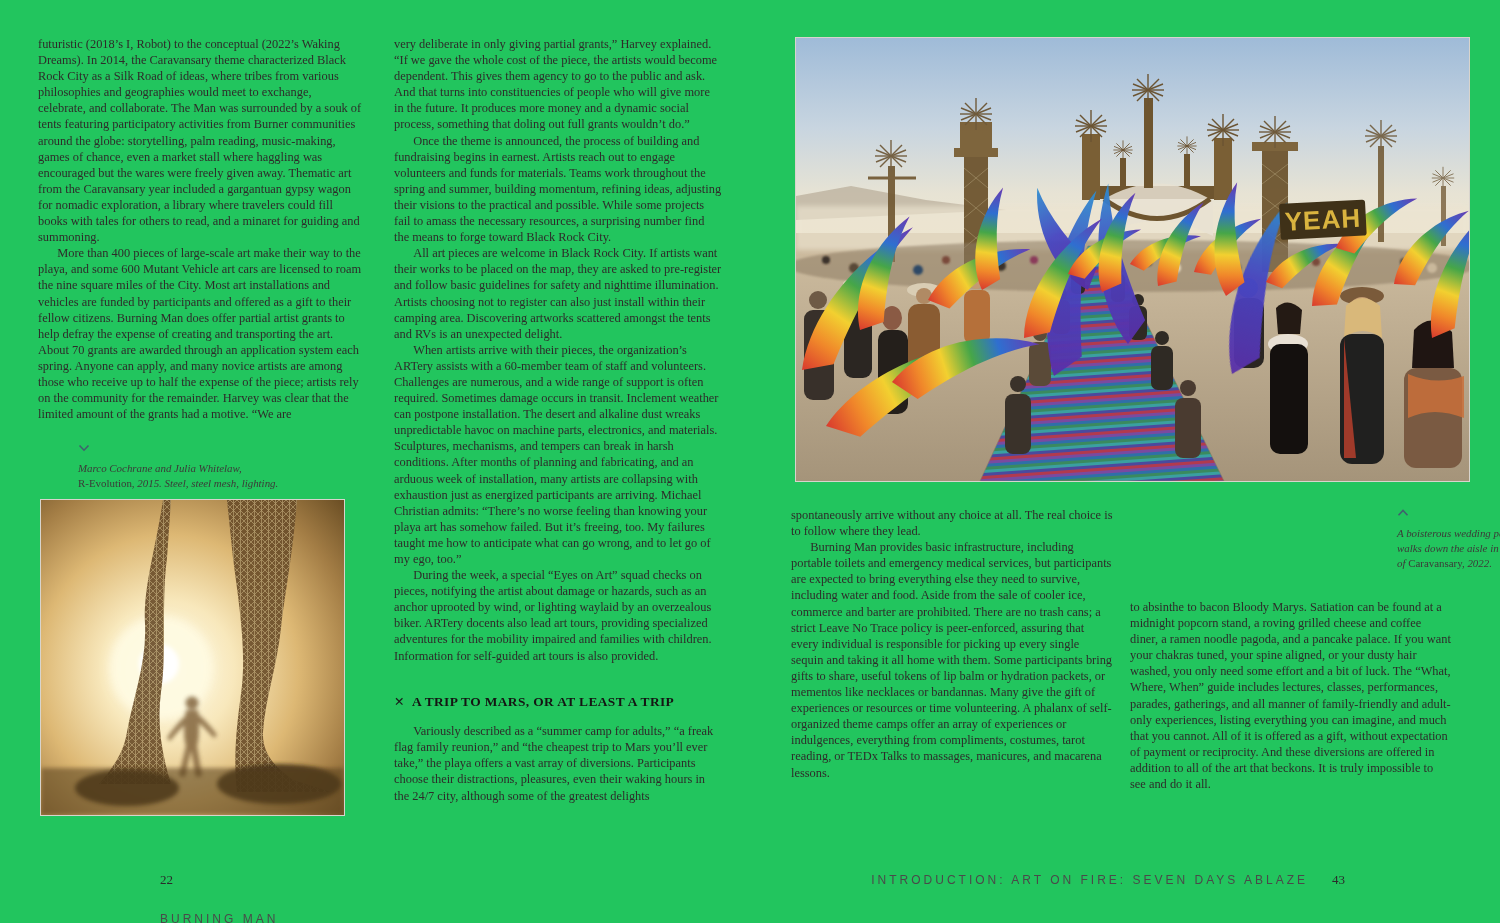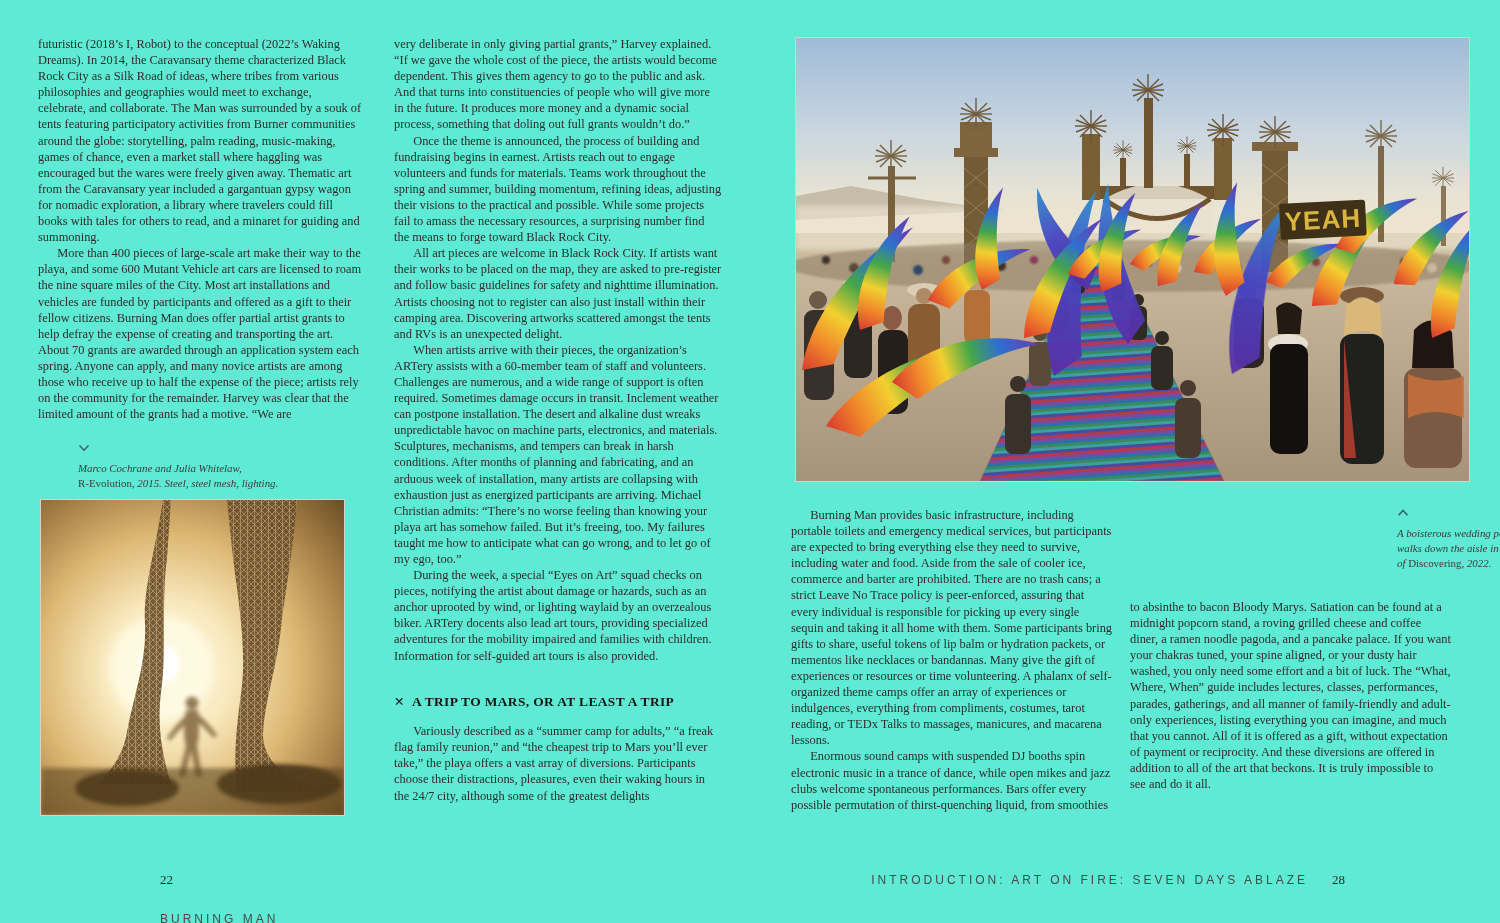--- a/index.html
+++ b/index.html
@@ -1,17 +1,17 @@
 <!DOCTYPE html>
 <html><head>
 <meta charset="utf-8">
 <style>
   html,body{margin:0;padding:0;background:#e9e9e9;}
   .spread{
-    position:relative;width:1500px;height:923px;background:#5eead4;
+    position:relative;width:1500px;height:923px;background:#22c55e;
     font-family:"Liberation Serif",serif;color:#2e2c2a;overflow:hidden;
   }
   .col{position:absolute;font-size:12.4px;line-height:16.1px;text-align:left;}
   .col p{margin:0;}
   .col p.indent{text-indent:1.55em;}
   .section-heading{margin-top:30px;font-weight:bold;font-size:13.4px;letter-spacing:.4px;color:#151413;}
   .section-heading .marker{font-weight:normal;padding-right:7px;font-size:12.5px;color:#1a1a1a;}
   .caption{position:absolute;font-size:10.9px;line-height:15px;font-style:italic;color:#3c3a38;margin-left:40px;}
   .caption .upright{font-style:normal;}
   .caption .chev{display:block;margin-bottom:5px;}
@@ -310,34 +310,34 @@
       </g>
     </svg>
   </div>
 
   <div class="caption" style="left:1357px;top:506px;width:135px;">
     <span class="chev">
       <svg width="12" height="8" viewBox="0 0 12 8">
           <polyline points="1.5,6.2 6,1.5 10.5,6.2" fill="none" stroke="#41606e" stroke-width="1.6"></polyline>
         </svg>
     </span>
-    <span>A boisterous wedding party walks down the aisle in front of </span><span class="upright">Discovering,</span><span> 2022.</span>
+    <span>A boisterous wedding party walks down the aisle in front of </span><span class="upright">Caravansary,</span><span> 2022.</span>
   </div>
 
   <div class="col" style="left:791px;top:507px;width:322px;">
+    <p>spontaneously arrive without any choice at all. The real choice is to follow where they lead.</p>
     <p class="indent">Burning Man provides basic infrastructure, including portable toilets and emergency medical services, but participants are expected to bring everything else they need to survive, including water and food. Aside from the sale of cooler ice, commerce and barter are prohibited. There are no trash cans; a strict Leave No Trace policy is peer-enforced, assuring that every individual is responsible for picking up every single sequin and taking it all home with them. Some participants bring gifts to share, useful tokens of lip balm or hydration packets, or mementos like necklaces or bandannas. Many give the gift of experiences or resources or time volunteering. A phalanx of self-organized theme camps offer an array of experiences or indulgences, everything from compliments, costumes, tarot reading, or TEDx Talks to massages, manicures, and macarena lessons.</p>
-    <p class="indent">Enormous sound camps with suspended DJ booths spin electronic music in a trance of dance, while open mikes and jazz clubs welcome spontaneous performances. Bars offer every possible permutation of thirst-quenching liquid, from smoothies</p>
   </div>
 
   <div class="col" style="left:1130px;top:599px;width:322px;">
     <p>to absinthe to bacon Bloody Marys. Satiation can be found at a midnight popcorn stand, a roving grilled cheese and coffee diner, a ramen noodle pagoda, and a pancake palace. If you want your chakras tuned, your spine aligned, or your dusty hair washed, you only need some effort and a bit of luck. The “What, Where, When” guide includes lectures, classes, performances, parades, gatherings, and all manner of family-friendly and adult-only experiences, listing everything you can imagine, and much that you cannot. All of it is offered as a gift, without expectation of payment or reciprocity. And these diversions are offered in addition to all of the art that beckons. It is truly impossible to see and do it all.</p>
   </div>
 
   <div class="footer" style="left:160px;flex-direction:column;">
     <span class="folio">22</span>
     <span class="running-title">BURNING MAN</span>
   </div>
   <div class="footer" style="right:155px;">
     <span class="running-title">INTRODUCTION: ART ON FIRE: SEVEN DAYS ABLAZE</span>
-    <span class="folio">28</span>
+    <span class="folio">43</span>
   </div>
 
 </div>
 
 </body></html>

